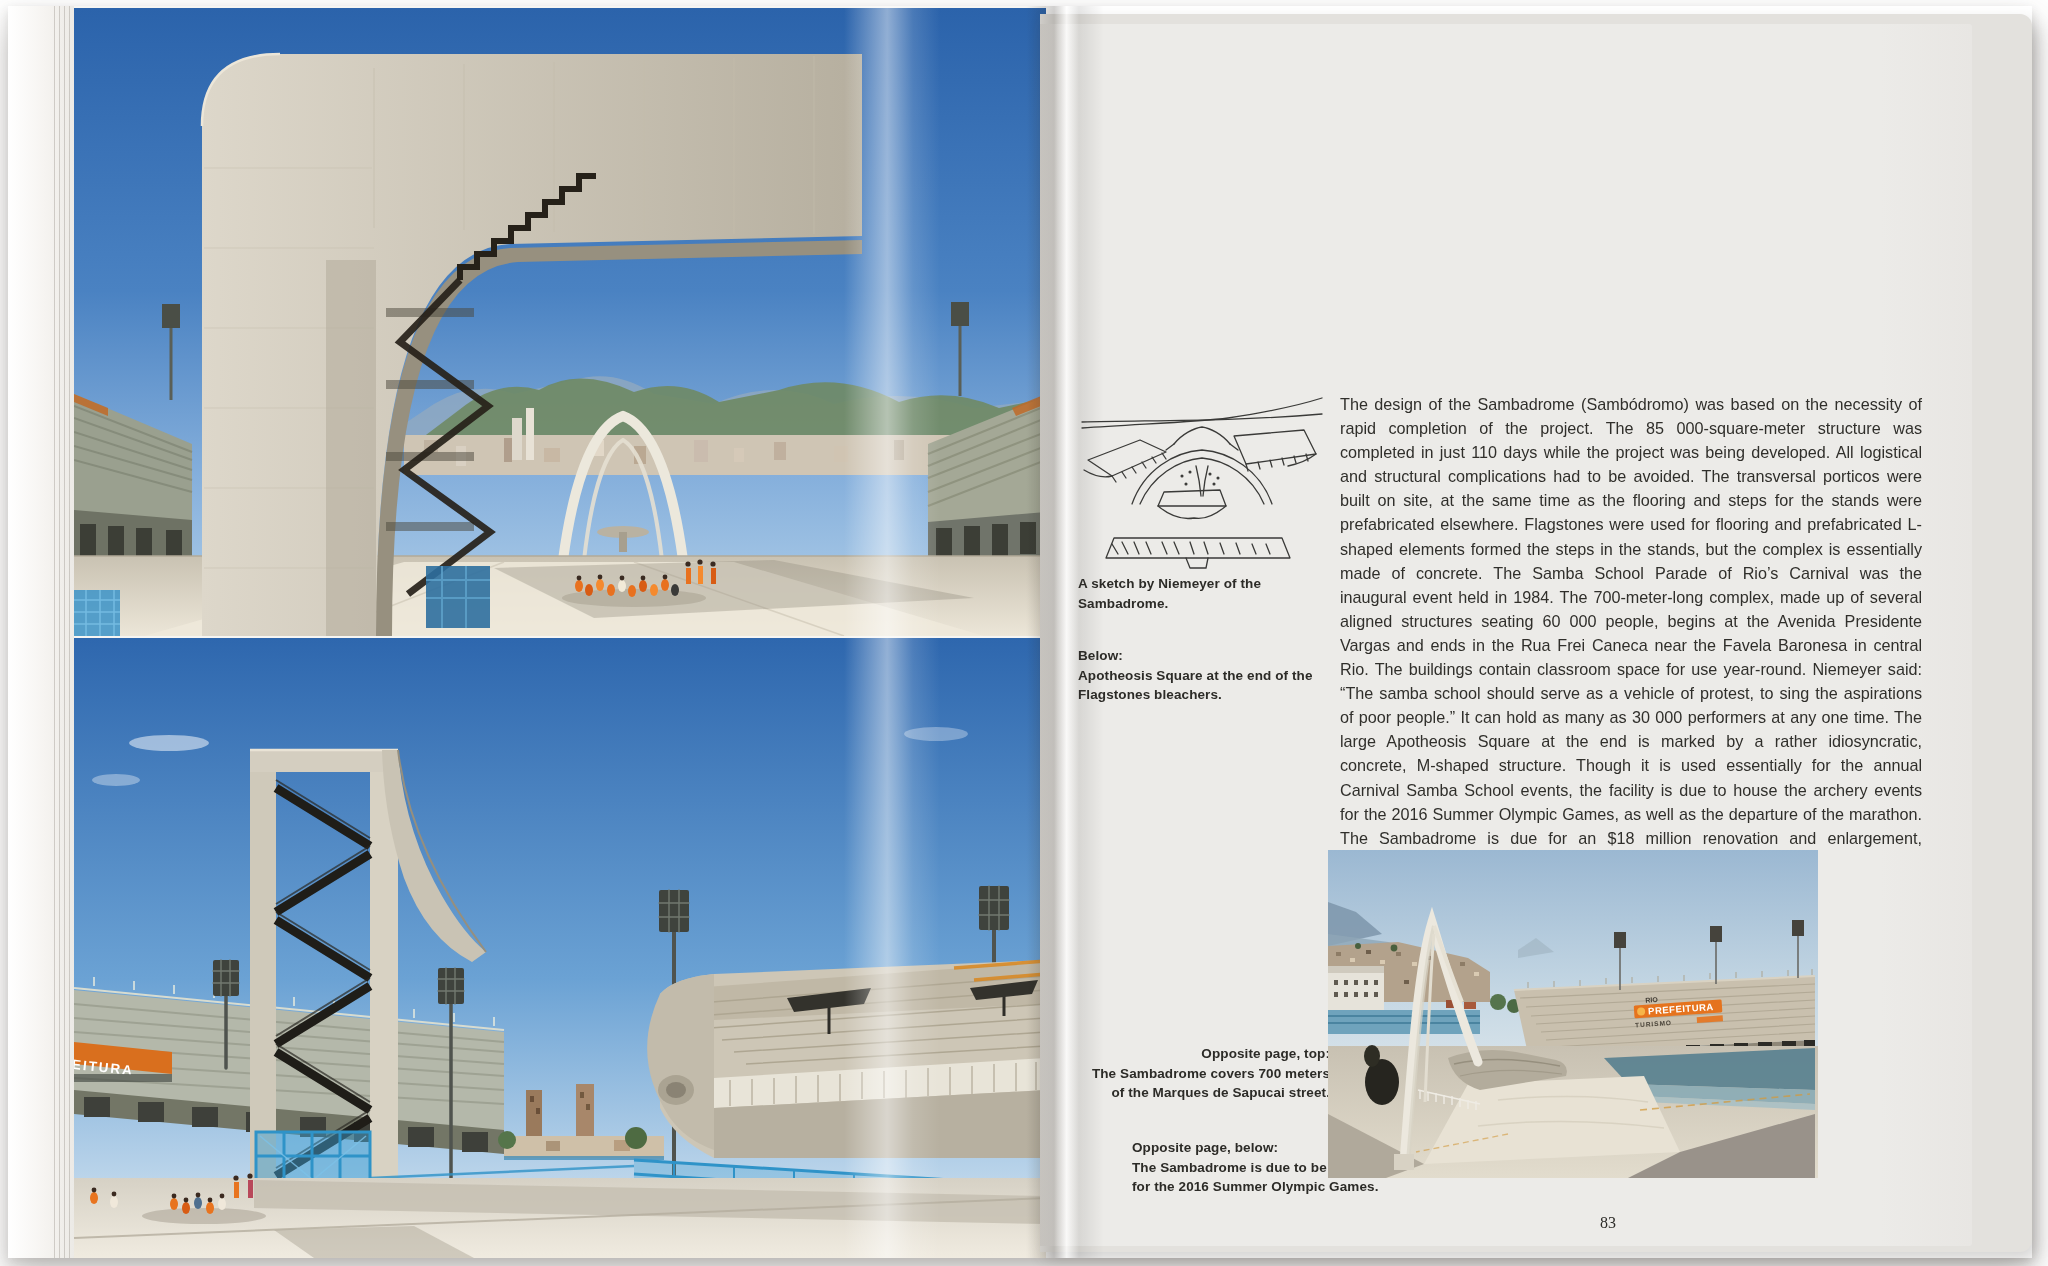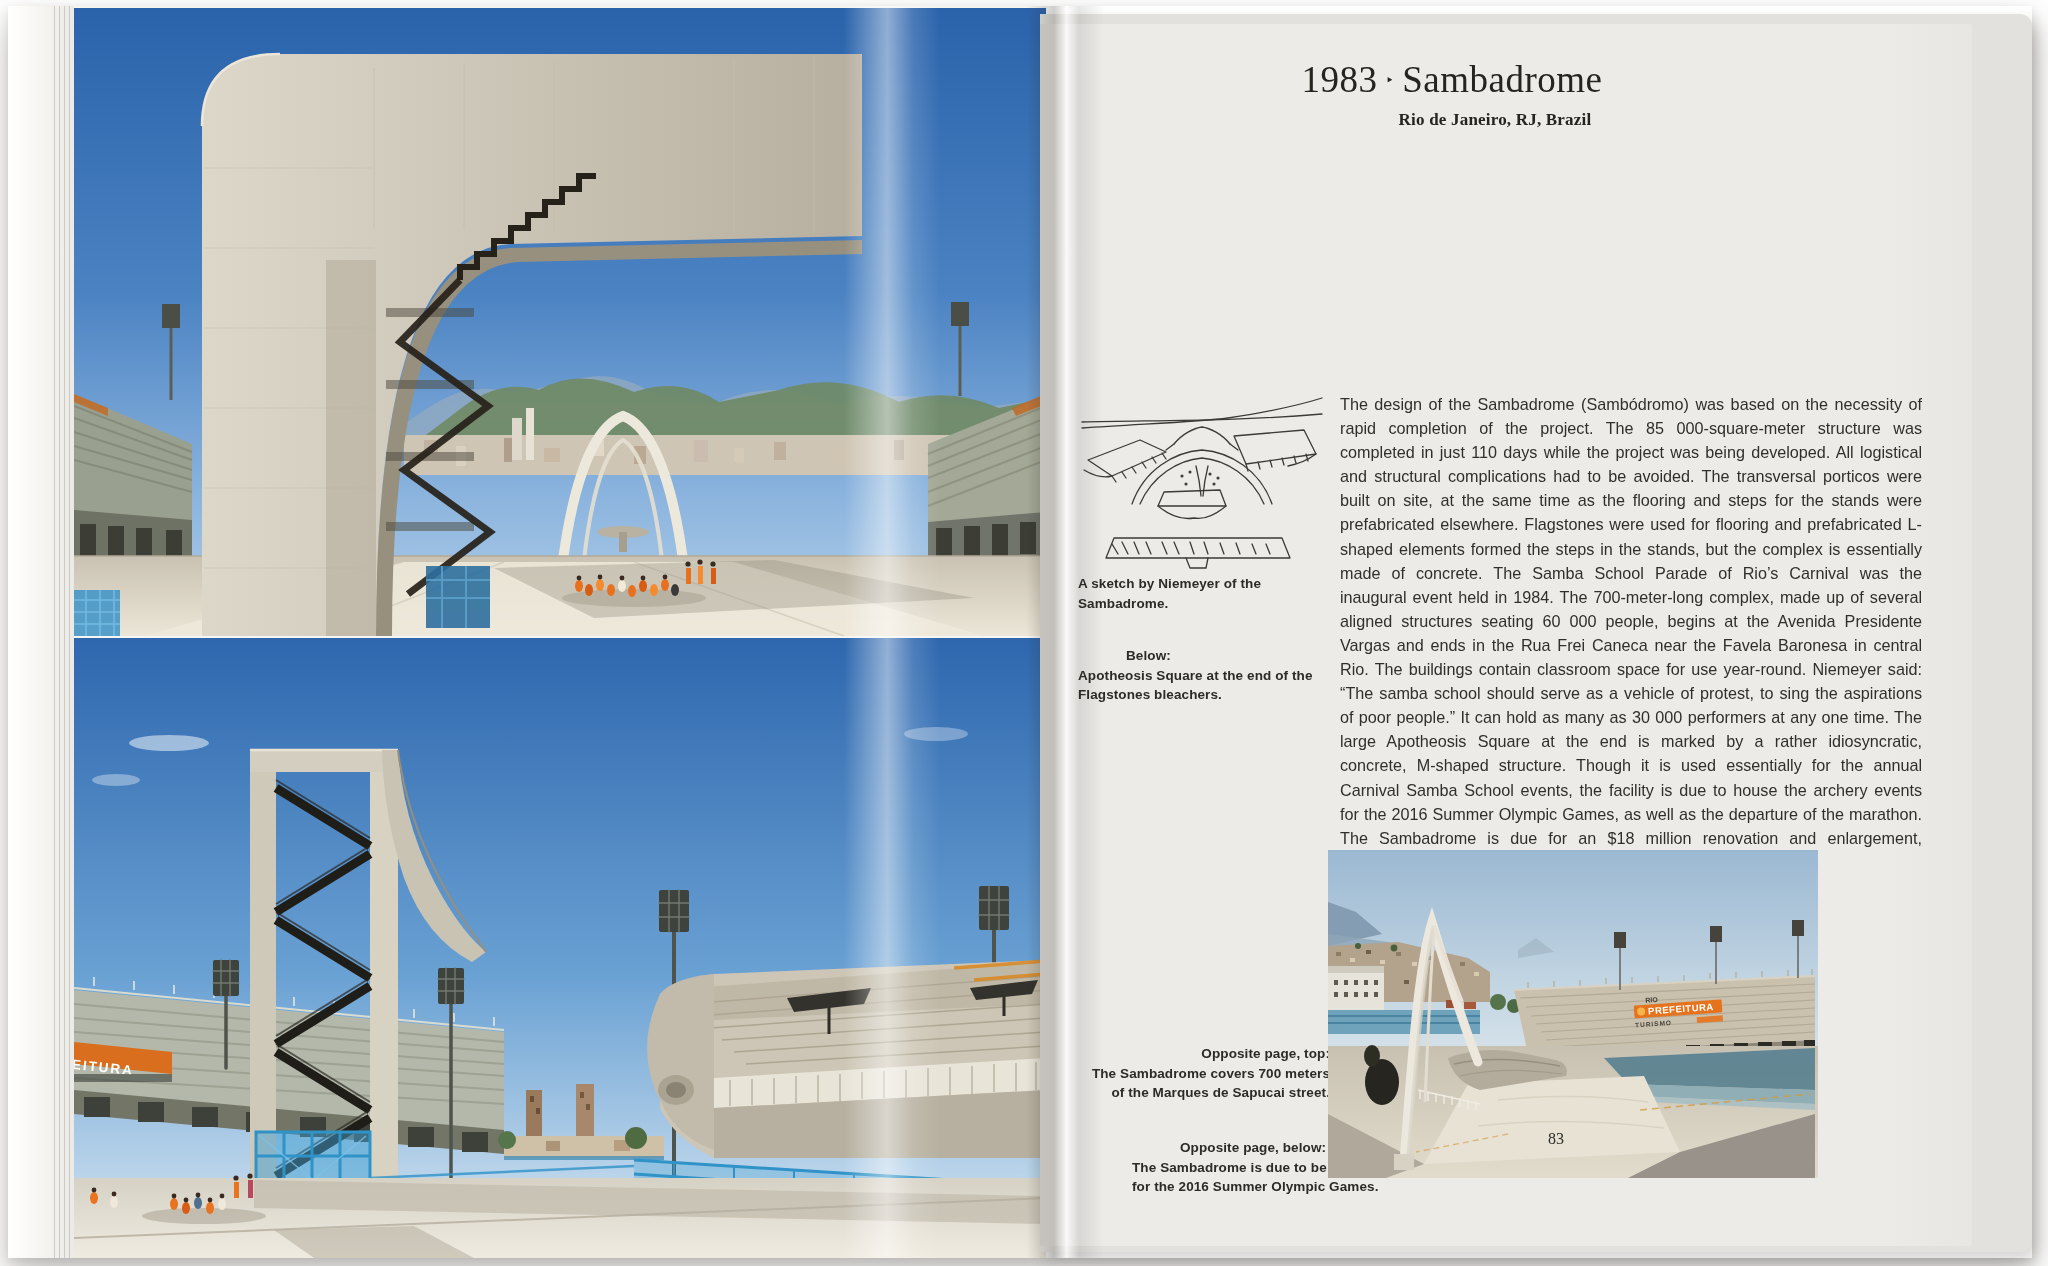--- a/index.html
+++ b/index.html
@@ -29,29 +29,29 @@
       background:linear-gradient(90deg,#d9d6d1 0px,#f0eeeb 18px,#ecebe8 46px,#ecebe8 840px,#e8e6e3 932px);}
   .title-wrap{position:absolute;left:1224px;top:52px;width:440px;text-align:center;z-index:6;}
   .title{font-family:"Liberation Serif","DejaVu Serif",serif;font-size:37px;color:#26241e;letter-spacing:.5px;}
   .title .sep{font-family:"DejaVu Sans",sans-serif;font-size:14px;vertical-align:7px;margin:0 8px;color:#26241e;}
   .subtitle{font-family:"Liberation Serif","DejaVu Serif",serif;font-weight:bold;font-size:17px;
       color:#26241e;margin-top:9px;padding-left:86px;letter-spacing:.2px;}
   .sketch-box{position:absolute;left:1070px;top:386px;width:248px;height:192px;z-index:6;}
   .sketch-box svg{width:100%;height:100%;display:block;}
   .cap{position:absolute;width:252px;font-size:13.5px;line-height:19.5px;font-weight:bold;
       color:#2c2b27;letter-spacing:.1px;z-index:6;}
-  .cap .lbl{display:block;margin-left:48px;}
+  .cap .lbl{display:block;}
   .cap-sketch{left:1070px;top:568px;}
   .cap-below{left:1070px;top:640px;}
   .cap-opp-top{left:1070px;top:1038px;text-align:right;}
   .cap-opp-below{left:1124px;top:1132px;}
   .body-copy{position:absolute;left:1332px;top:386px;width:582px;font-size:16.2px;line-height:24.1px;
       text-align:justify;color:#302f2b;z-index:6;word-spacing:.5px;}
   .photo-right{left:1320px;top:844px;width:490px;height:328px;z-index:6;}
-  .pageno{position:absolute;left:1540px;top:1124px;width:120px;z-index:6;
+  .pageno{position:absolute;left:1540px;top:1208px;width:120px;text-align:center;z-index:6;
       font-family:"Liberation Serif","DejaVu Serif",serif;font-size:16px;color:#2c2b27;}
 </style>
 </head>
 <body>
 
 <div class="spread">
 
   <div class="left-page">
     <div class="edge-stack"></div>
     <div class="edge-lines"></div>
@@ -322,24 +322,20 @@
         </g>
       </svg>
     </div>
 
     <div class="sheen"></div>
   </div>
 
   <div class="cover-right"></div>
   <div class="right-paper"></div>
 
-  <div class="title-wrap">
-    <div class="title"><span>1983</span><span class="sep">‣</span><span>Sambadrome</span></div>
-    <div class="subtitle">Rio de Janeiro, RJ, Brazil</div>
-  </div>
 
   <div class="sketch-box">
     <svg viewBox="0 0 248 192" role="img">
       <g fill="none" stroke="#3a3a38" stroke-width="1.3" stroke-linecap="round" stroke-linejoin="round">
         <path d="M4,36 C60,32 120,30 150,26 C190,20 225,12 244,6"></path>
         <path d="M4,30 C70,28 150,30 244,22"></path>
         <path d="M10,68 L62,48 L88,60 L34,84 Z"></path>
         <path d="M34,84 l4,6 M44,80 l4,6 M54,75 l4,6 M64,70 l4,6 M74,65 l4,6 M84,61 l4,6"></path>
         <path d="M6,78 C16,84 26,86 34,84"></path>
         <path d="M156,44 L226,38 L238,62 L168,72 Z"></path>

